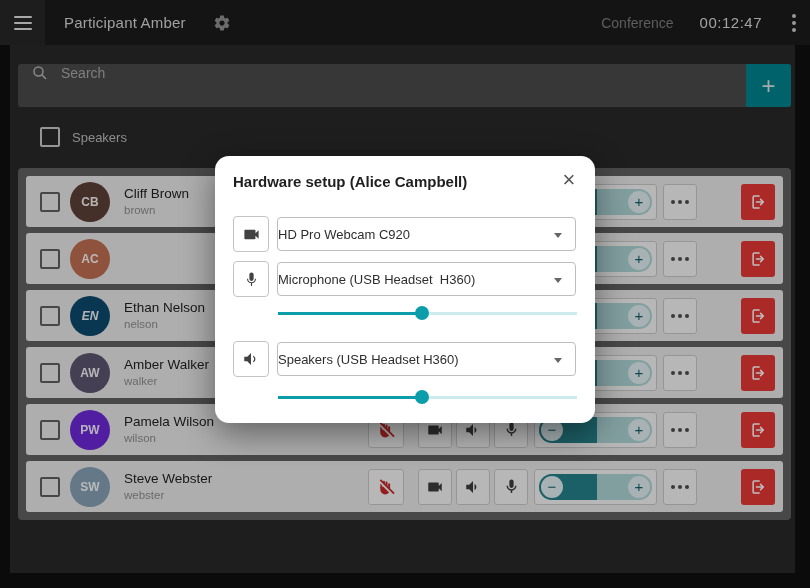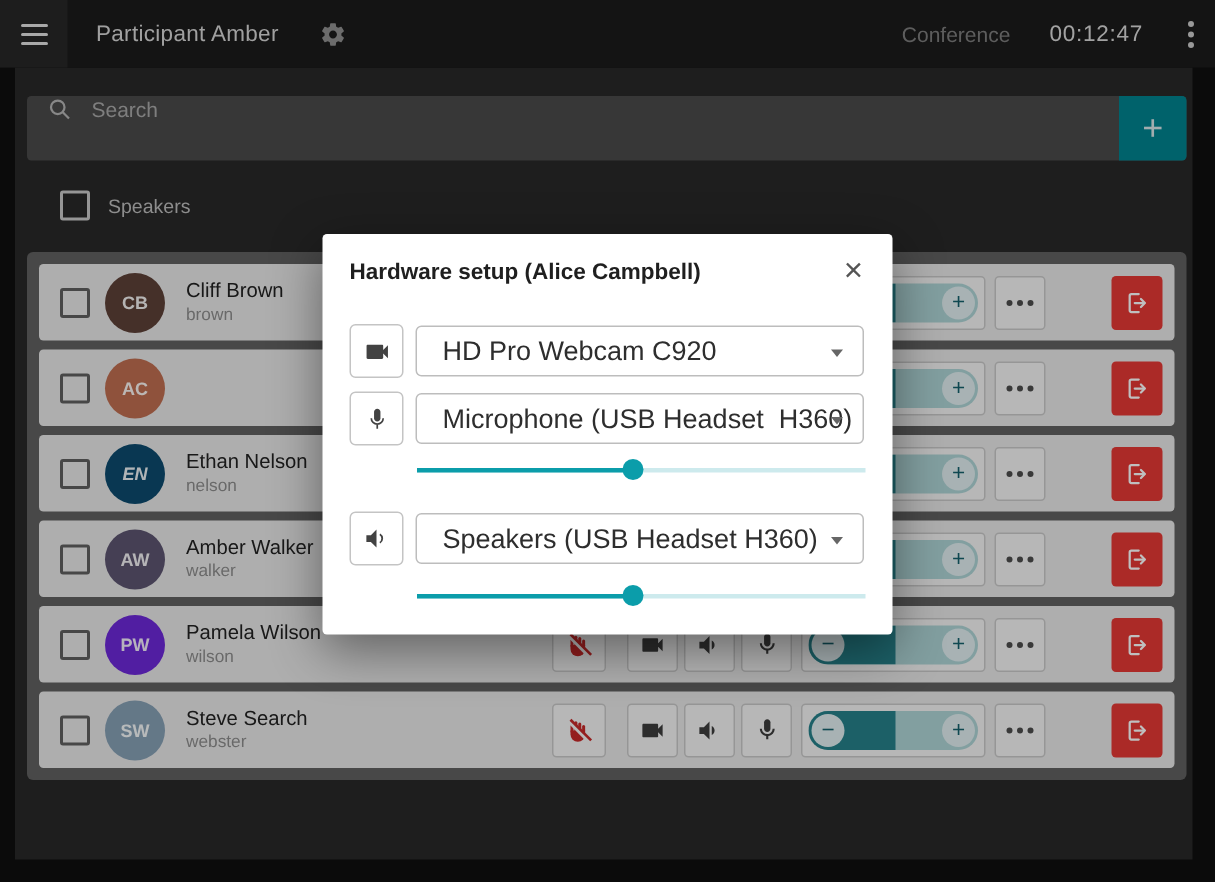--- a/index.html
+++ b/index.html
@@ -52,26 +52,26 @@
   .vol-track{position:absolute;left:4px;right:4px;top:4px;bottom:4px;border-radius:13px;background:#aed4d6;overflow:hidden;}
   .vol-fill{position:absolute;left:0;top:0;bottom:0;width:51%;background:#26808a;}
   .vol-btn{position:absolute;top:2px;width:22px;height:22px;border-radius:50%;background:#e0eef0;color:#14616c;font-size:15px;text-align:center;line-height:21px;cursor:pointer;user-select:none;}
   .vol-minus{left:2px;}
   .vol-plus{right:2px;}
   .more-btn{width:34px;height:36px;background:#f4f4f4;border:1px solid #c9c9c9;border-radius:3px;display:flex;align-items:center;justify-content:center;gap:3px;cursor:pointer;box-sizing:border-box;margin-right:44px;padding:0;}
   .more-btn i{width:4px;height:4px;border-radius:50%;background:#4c4c4c;}
   .exit-btn{width:34px;height:36px;background:var(--danger,#e53935);border:none;border-radius:3px;display:flex;align-items:center;justify-content:center;cursor:pointer;padding:0;}
   
   .scrim{position:absolute;inset:0;background:rgba(0,0,0,0.25);z-index:40;}
-  .modal{position:absolute;left:215px;top:156px;width:380px;height:267px;background:#ffffff;border-radius:3px;z-index:50;box-shadow:0 10px 34px rgba(0,0,0,.45);}
+  .modal{position:absolute;left:215px;top:156px;width:380px;height:267px;background:#ffffff;border-radius:14px;z-index:50;box-shadow:0 10px 34px rgba(0,0,0,.45);}
   .modal-title{position:absolute;left:18px;top:17px;font-size:15px;font-weight:bold;color:#1f1f1f;}
   .modal-close{position:absolute;right:14px;top:12px;width:24px;height:24px;display:flex;align-items:center;justify-content:center;cursor:pointer;color:#555;font-size:22px;line-height:1;}
   .dev-icon{position:absolute;left:18px;width:36px;height:36px;border:1px solid #c4c4c4;border-radius:4px;display:flex;align-items:center;justify-content:center;box-sizing:border-box;background:#fff;cursor:pointer;}
   .dev-select{position:absolute;left:62px;width:299px;height:34px;border:1px solid #bdbdbd;border-radius:4px;box-sizing:border-box;display:flex;align-items:center;cursor:pointer;background:#fff;}
-  .sel-label{margin-left:17px;font-size:18px;color:#2e2e2e;white-space:pre;}
+  .sel-label{font-size:13px;color:#2e2e2e;white-space:pre;}
   .sel-caret{position:absolute;right:13px;top:15px;width:0;height:0;border-left:4.5px solid transparent;border-right:4.5px solid transparent;border-top:5px solid #666;}
   .row-cam{top:60px;}  .row-cam-sel{top:61px;}
   .row-mic{top:105px;} .row-mic-sel{top:106px;}
   .row-spk{top:185px;} .row-spk-sel{top:186px;}
   .slider{position:absolute;left:63px;width:299px;height:14px;cursor:pointer;}
   .slider-mic{top:150px;}
   .slider-spk{top:234px;}
   .track{position:absolute;left:0;right:0;top:6px;height:2.5px;background:#cdeaed;}
   .fill{position:absolute;left:0;top:6px;height:2.5px;background:var(--accent-bright,#0b9daa);}
   .thumb{position:absolute;top:0;width:14px;height:14px;border-radius:50%;background:var(--accent-bright,#0b9daa);transform:translateX(-50%);}
@@ -415,21 +415,21 @@
       <line x1="10" y1="12" x2="18.5" y2="12"></line>
       <polyline points="15.5,8.5 19,12 15.5,15.5"></polyline>
     </svg>
   </button>
 </div>
     </div>
     <div class="row">
       <span class="cb"></span>
       <span class="avatar" style="background: rgb(134, 160, 181);">SW</span>
       <div class="pinfo">
-        <div class="pname">Steve Search</div>
+        <div class="pname">Steve Webster</div>
         <div class="puser">webster</div>
       </div>
       <div class="controls">
   <button class="icon-btn hand">
     <svg width="20" height="20" viewBox="0 0 24 24">
       <g fill="#c62828">
         <rect x="5.2" y="7" width="2.4" height="7" rx="1.2"></rect>
         <rect x="8.3" y="4.5" width="2.4" height="9" rx="1.2"></rect>
         <rect x="11.4" y="5.5" width="2.4" height="8" rx="1.2"></rect>
         <rect x="14.5" y="7.5" width="2.4" height="6" rx="1.2"></rect>

